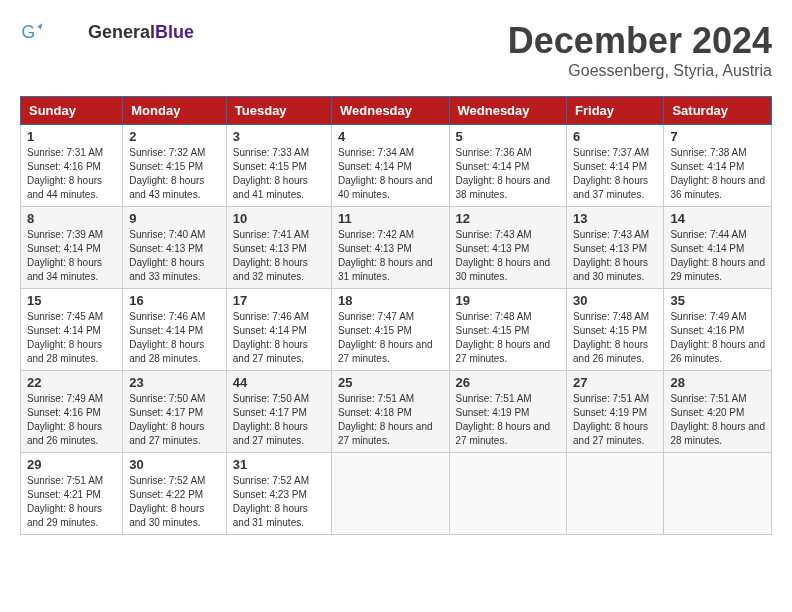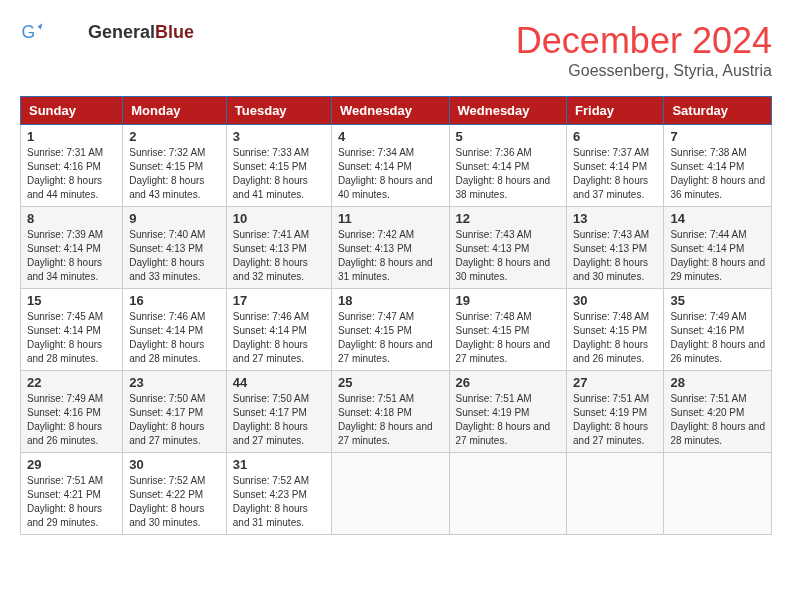--- a/index.html
+++ b/index.html
@@ -23,22 +23,22 @@
     }
     .logo-icon {
       width: 24px;
       height: 24px;
     }
     .title-section {
       text-align: right;
     }
     .month-title {
       font-size: 36px;
-      font-weight: normal;
-      color: #ef4444;
+      font-weight: bold;
+      color: #404040;
     }
     .location-title {
       font-size: 16px;
       color: #555;
     }
     .calendar-table {
       width: 100%;
       border-collapse: collapse;
       font-size: 11px;
     }
@@ -80,21 +80,21 @@
 </head>
 <body>
 
 <div class="header-section">
   <div class="logo">
     <svg class="logo-icon" viewBox="0 0 30 30">
       <text x="2" y="22" font-size="22" fill="#4a90d9">G</text>
       <path d="M22 8 L28 4 L26 12 Z" fill="#4a90d9"></path>
     </svg>
     <div>
-      <span style="font-size:18px;font-weight:bold;color:#333;margin-left:40px;">General</span><span style="font-size:18px;font-weight:bold;color:#7f1d1d;">Blue</span>
+      <span style="font-size:18px;font-weight:bold;color:#333;margin-left:40px;">General</span><span style="font-size:18px;font-weight:bold;color:#4c1d95;">Blue</span>
     </div>
   </div>
   <div class="title-section">
     <div class="month-title">December 2024</div>
     <div class="location-title">Goessenberg, Styria, Austria</div>
   </div>
 </div>
 
 <table class="calendar-table">
   <thead>

